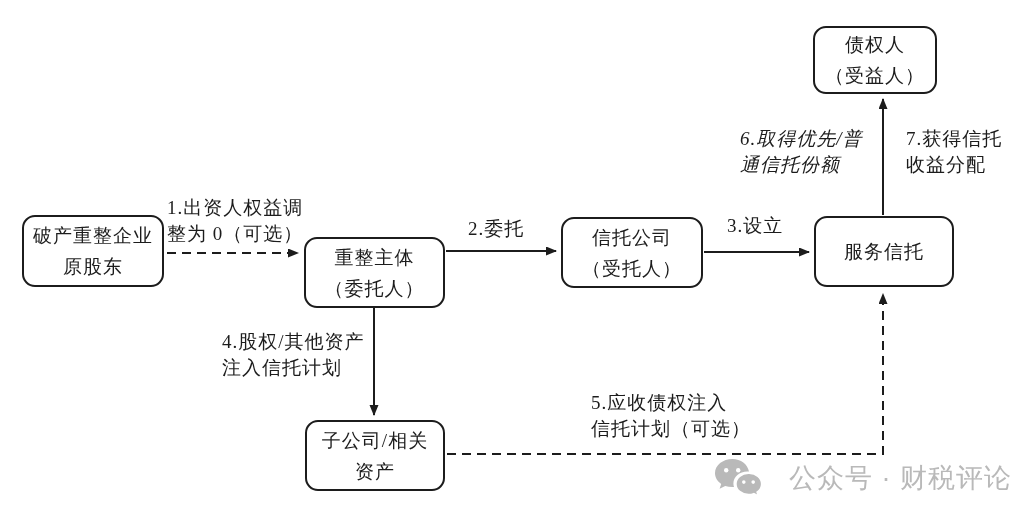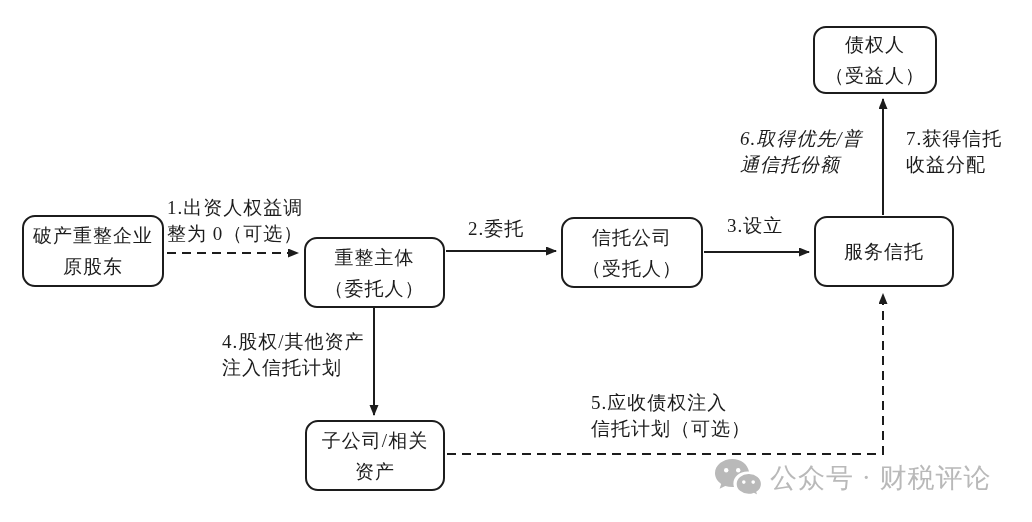--- a/index.html
+++ b/index.html
@@ -39,23 +39,23 @@
     white-space: nowrap;
     letter-spacing: 1px;
   }
   .edge-label.centered { text-align: left; }
   .watermark {
     position: absolute;
     left: 714px;
     top: 458px;
     display: flex;
     align-items: center;
-    gap: 8px;
+    gap: 27px;
     color: #b9b9b9;
-    font-family: Liberation Serif, serif;
+    font-family: Liberation Sans, sans-serif;
     font-size: 27px;
     letter-spacing: 1px;
   }
   .wm-icon { width: 48px; height: 40px; }
 </style>
 </head>
 <body>
 
 <div class="canvas">
 

